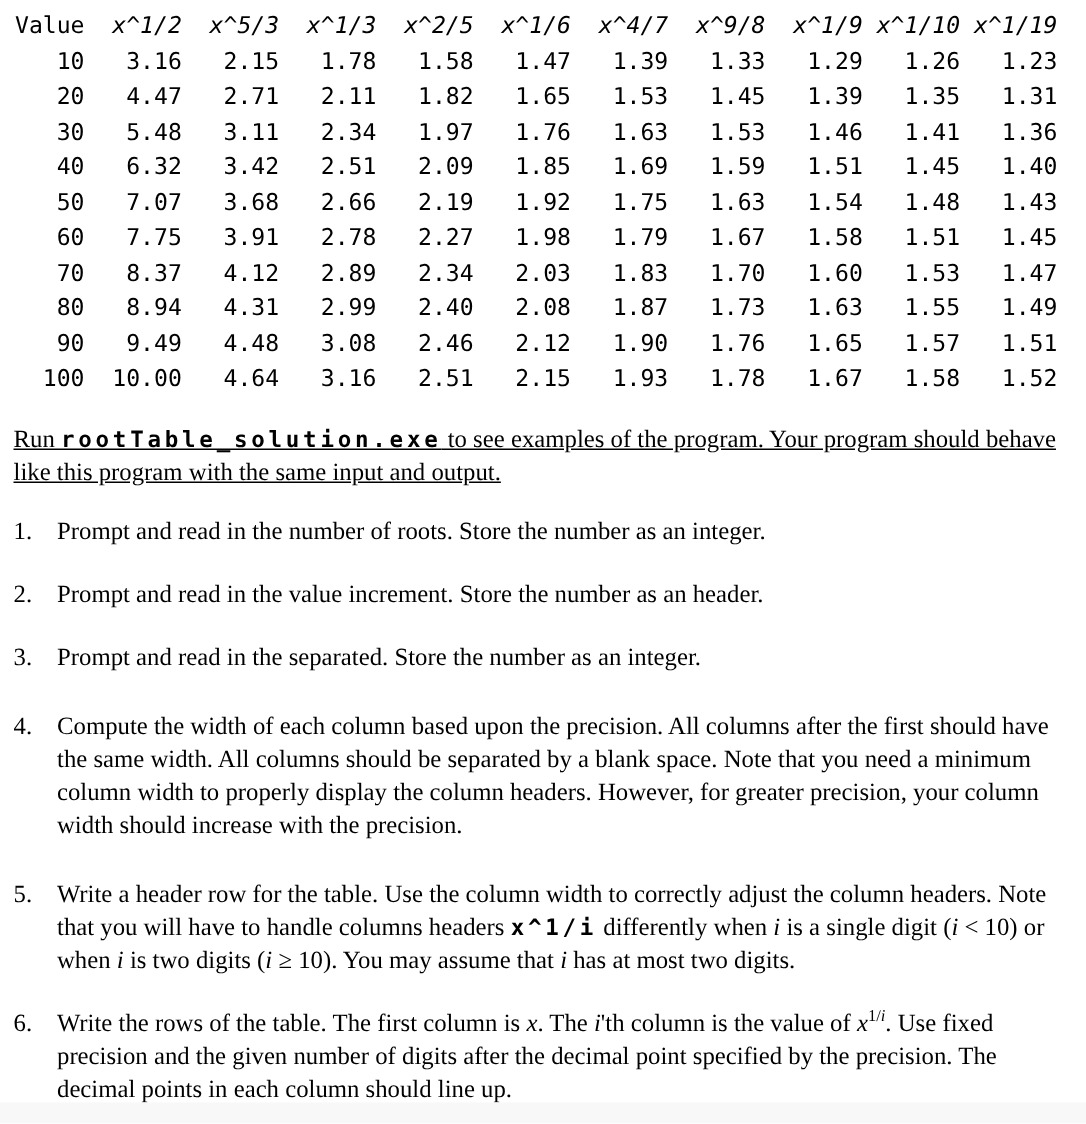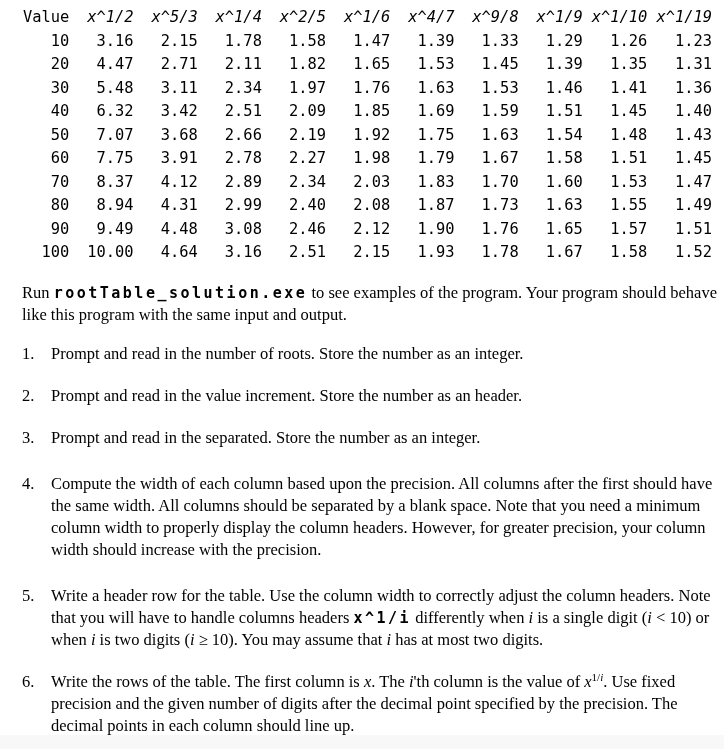--- a/index.html
+++ b/index.html
@@ -6,21 +6,21 @@
   html, body { background: #ffffff; }
   body {
     width: 724px; height: 749px;
     position: relative;
     font-family: "Liberation Serif", serif;
     color: #000000;
     overflow: hidden;
   }
   .doc {
     width: 712px;
-    padding: 6px 0 0 22px;
+    padding: 6px 0 0 9px;
   }
   
   table.roots {
     border-collapse: collapse;
     table-layout: fixed;
     font-family: "DejaVu Sans Mono", monospace;
     font-size: 15.4px;
     line-height: 23.5px;
     white-space: pre;
     margin-left: 1px;
@@ -31,20 +31,21 @@
     padding: 0;
   }
   table.roots .col-first { width: 5ch; }
   table.roots .col       { width: 7ch; font-style: italic; }
   
   .intro {
     margin: 17px 0 0 0;
     font-size: 16.5px;
     line-height: 22px;
     width: 700px;
+    text-decoration: underline;
   }
   .ilist { margin-top: 17px; }
   .item {
     display: grid;
     grid-template-columns: 29px 668px;
     font-size: 16.5px;
     line-height: 22px;
     margin-bottom: 20px;
   }
   .item.sp { margin-bottom: 24px; }
@@ -67,21 +68,21 @@
     width: 724px; height: 14px;
     background: #f8f8f8;
   }
 </style>
 </head>
 <body>
 
 <div class="doc">
 
   <table class="roots">
-    <thead><tr><th class="col-first">Value</th><th class="col">x^1/2</th><th class="col">x^5/3</th><th class="col">x^1/4</th><th class="col">x^2/5</th><th class="col">x^1/6</th><th class="col">x^4/7</th><th class="col">x^9/8</th><th class="col">x^1/9</th><th class="col">x^1/10</th><th class="col">x^1/19</th></tr></thead>
+    <thead><tr><th class="col-first">Value</th><th class="col">x^1/2</th><th class="col">x^5/3</th><th class="col">x^1/3</th><th class="col">x^2/5</th><th class="col">x^1/6</th><th class="col">x^4/7</th><th class="col">x^9/8</th><th class="col">x^1/9</th><th class="col">x^1/10</th><th class="col">x^1/19</th></tr></thead>
     <tbody><tr><td class="col-first">10</td><td>3.16</td><td>2.15</td><td>1.78</td><td>1.58</td><td>1.47</td><td>1.39</td><td>1.33</td><td>1.29</td><td>1.26</td><td>1.23</td></tr><tr><td class="col-first">20</td><td>4.47</td><td>2.71</td><td>2.11</td><td>1.82</td><td>1.65</td><td>1.53</td><td>1.45</td><td>1.39</td><td>1.35</td><td>1.31</td></tr><tr><td class="col-first">30</td><td>5.48</td><td>3.11</td><td>2.34</td><td>1.97</td><td>1.76</td><td>1.63</td><td>1.53</td><td>1.46</td><td>1.41</td><td>1.36</td></tr><tr><td class="col-first">40</td><td>6.32</td><td>3.42</td><td>2.51</td><td>2.09</td><td>1.85</td><td>1.69</td><td>1.59</td><td>1.51</td><td>1.45</td><td>1.40</td></tr><tr><td class="col-first">50</td><td>7.07</td><td>3.68</td><td>2.66</td><td>2.19</td><td>1.92</td><td>1.75</td><td>1.63</td><td>1.54</td><td>1.48</td><td>1.43</td></tr><tr><td class="col-first">60</td><td>7.75</td><td>3.91</td><td>2.78</td><td>2.27</td><td>1.98</td><td>1.79</td><td>1.67</td><td>1.58</td><td>1.51</td><td>1.45</td></tr><tr><td class="col-first">70</td><td>8.37</td><td>4.12</td><td>2.89</td><td>2.34</td><td>2.03</td><td>1.83</td><td>1.70</td><td>1.60</td><td>1.53</td><td>1.47</td></tr><tr><td class="col-first">80</td><td>8.94</td><td>4.31</td><td>2.99</td><td>2.40</td><td>2.08</td><td>1.87</td><td>1.73</td><td>1.63</td><td>1.55</td><td>1.49</td></tr><tr><td class="col-first">90</td><td>9.49</td><td>4.48</td><td>3.08</td><td>2.46</td><td>2.12</td><td>1.90</td><td>1.76</td><td>1.65</td><td>1.57</td><td>1.51</td></tr><tr><td class="col-first">100</td><td>10.00</td><td>4.64</td><td>3.16</td><td>2.51</td><td>2.15</td><td>1.93</td><td>1.78</td><td>1.67</td><td>1.58</td><td>1.52</td></tr></tbody>
   </table>
 
   <p class="intro"><span>Run </span><span class="code">rootTable_solution.exe</span><span> to see examples of the program. Your program should behave like this program with the same input and output.</span></p>
 
   <div class="ilist">
 
     <div class="item">
       <span class="item-num">1.</span>
       <span class="item-text"><span>Prompt and read in the number of roots. Store the number as an integer.</span></span>

